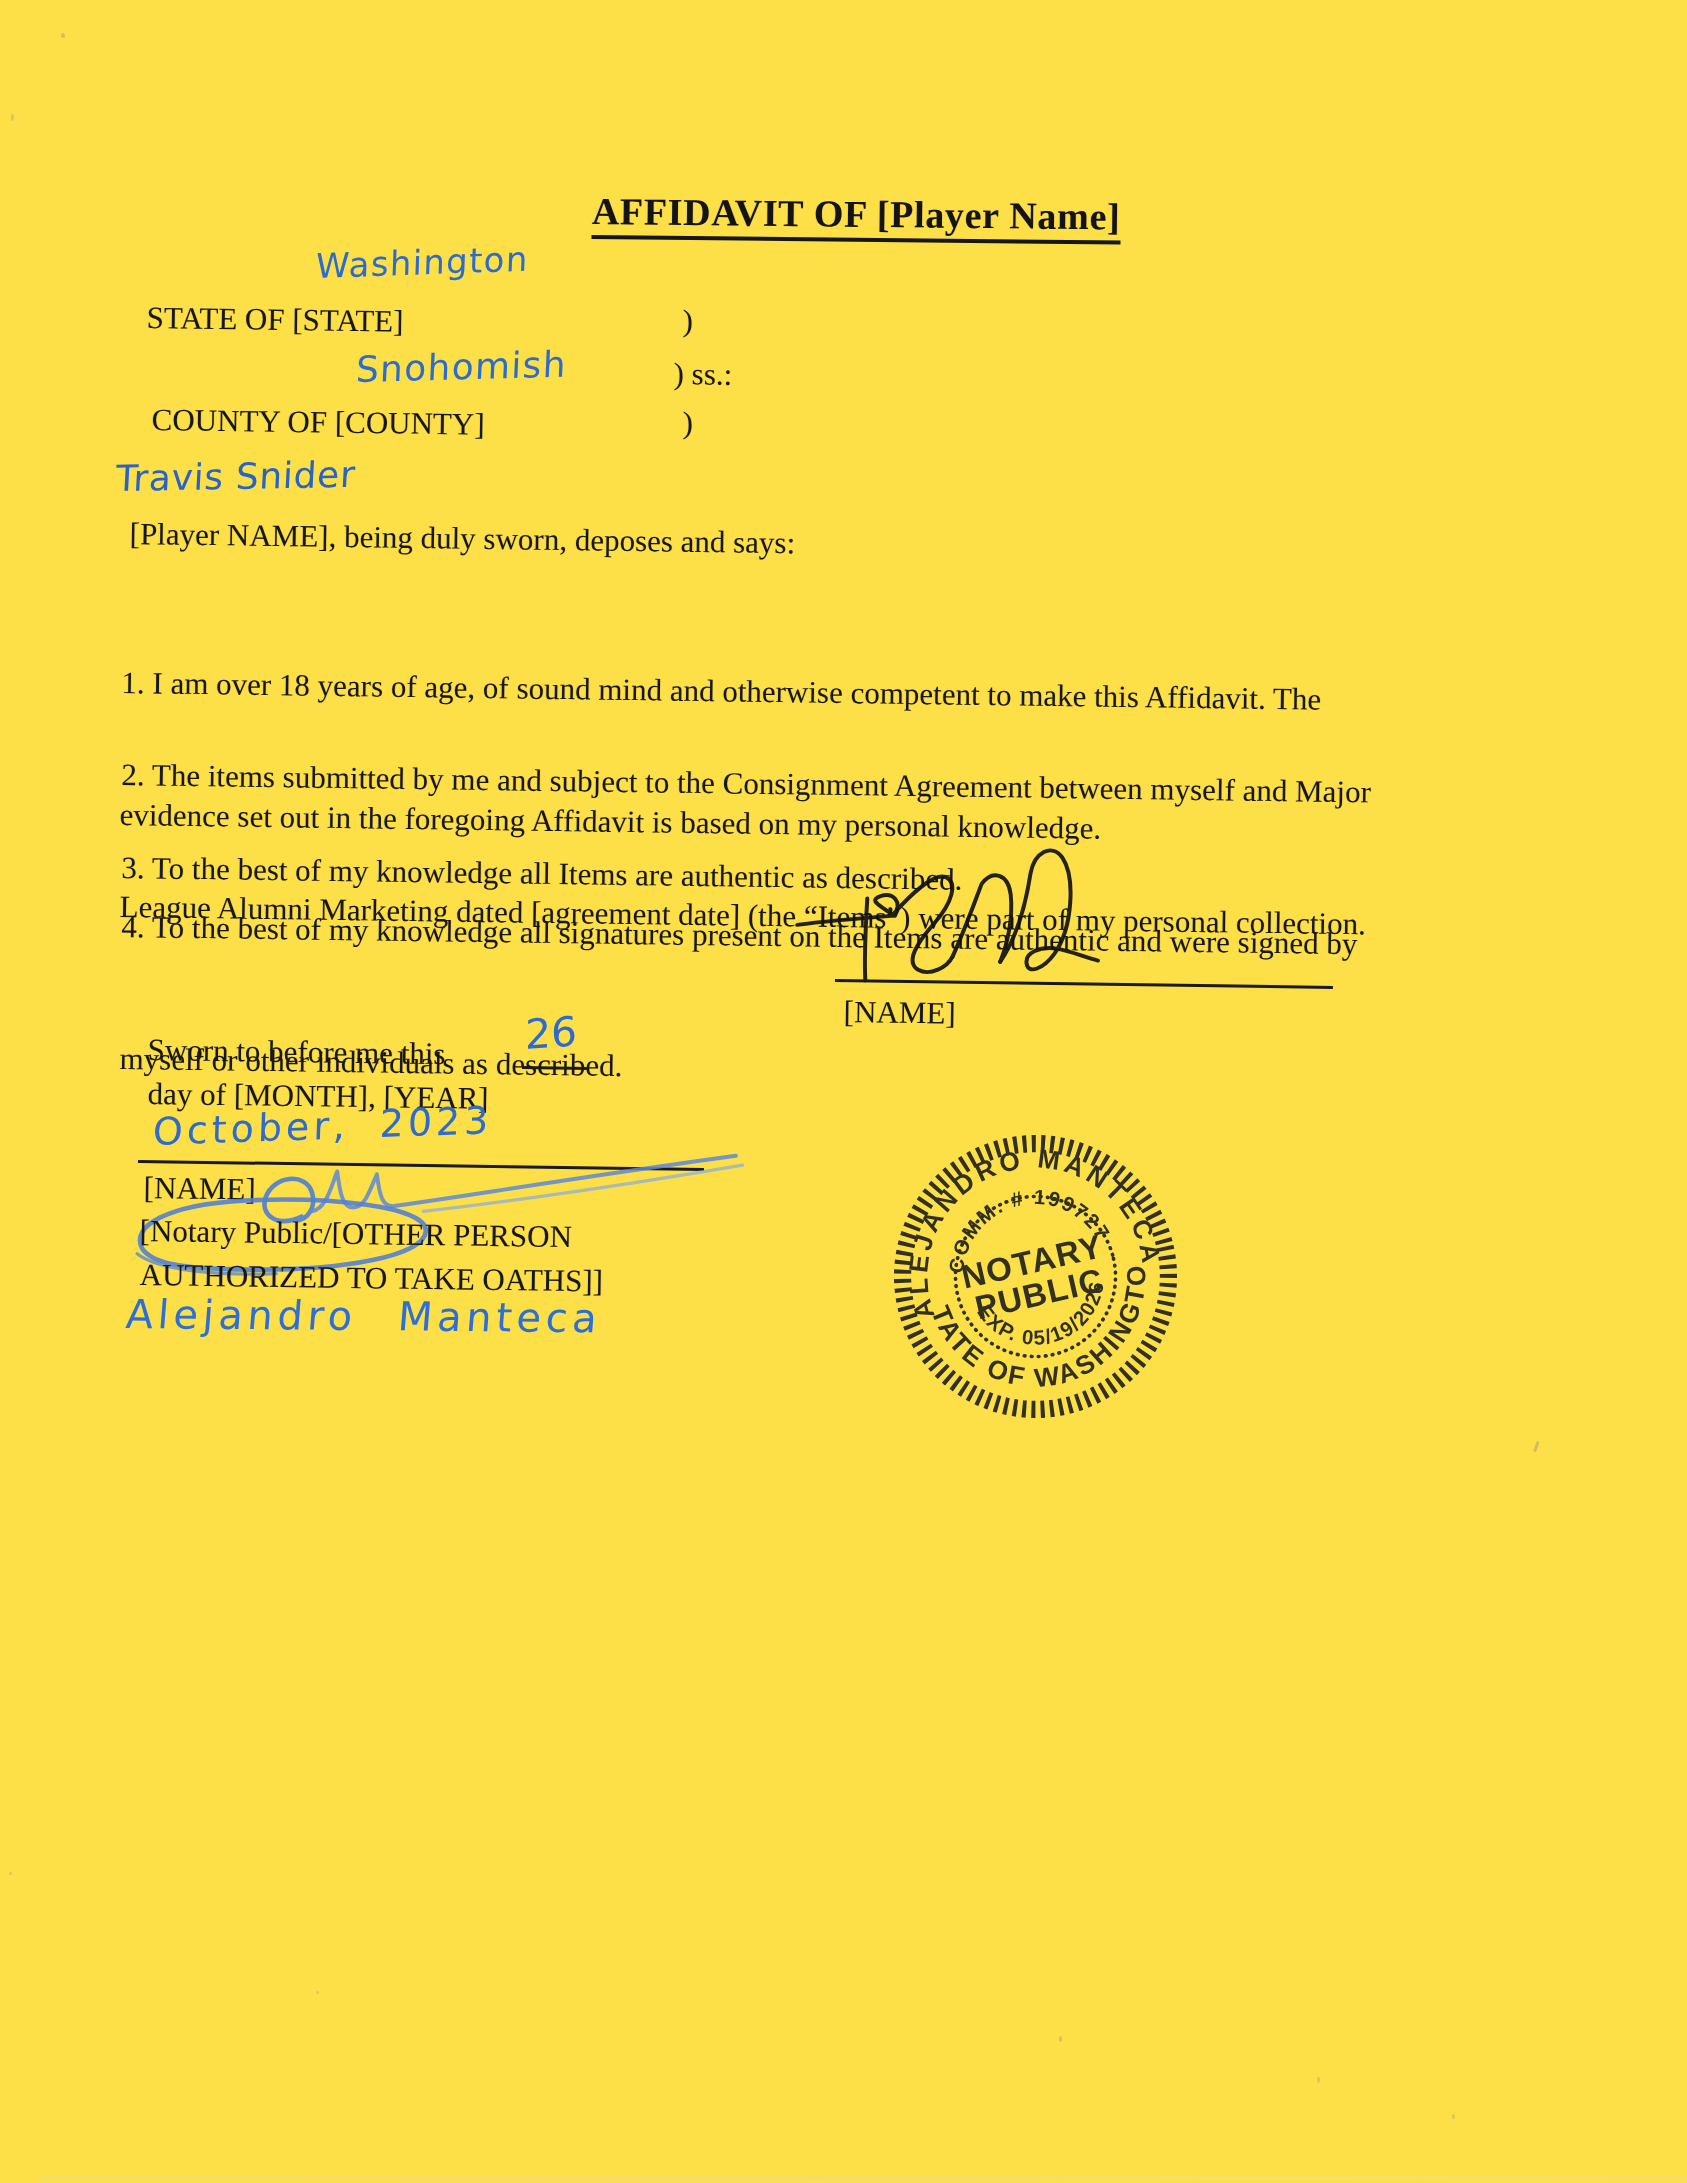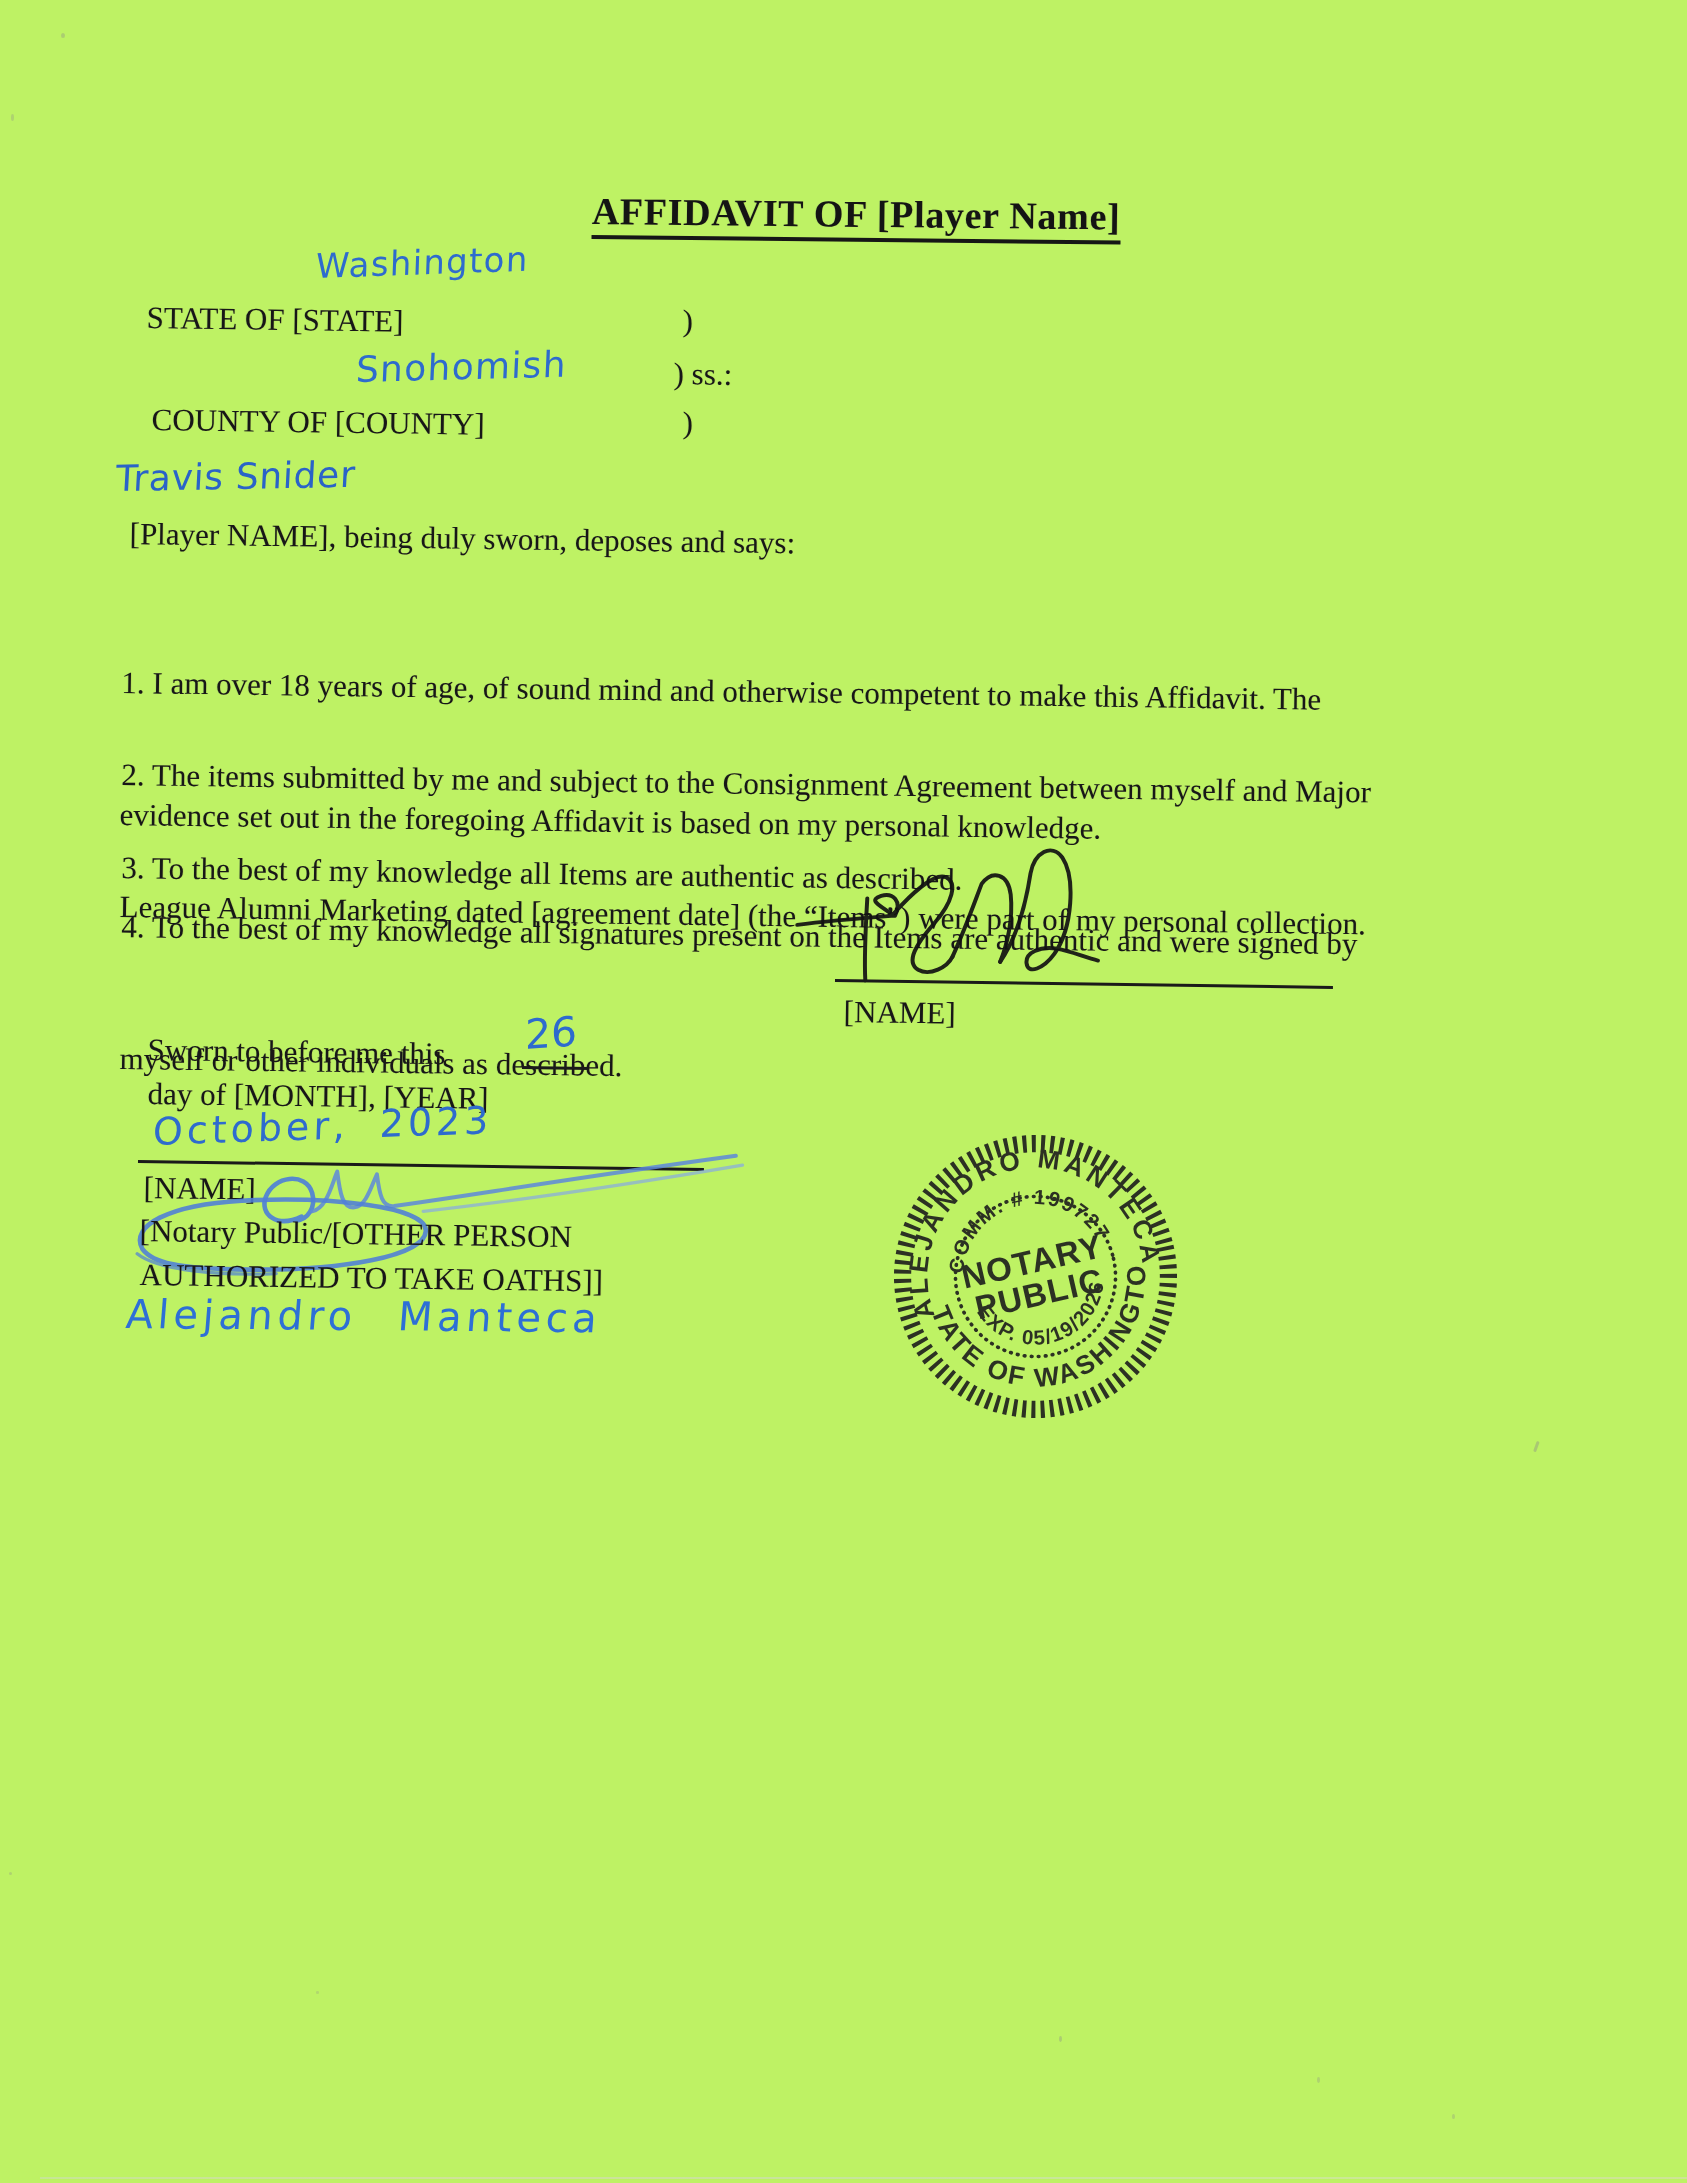--- a/index.html
+++ b/index.html
@@ -1,18 +1,18 @@
 <!DOCTYPE html>
 <html style="font-size:10.6px"><head>
 <meta charset="utf-8">
 <style>
   html,body { margin:0; padding:0; background:#ffffff; }
   .page {
     position:relative; width:1687px; height:2183px;
-    background:#bef264; overflow:hidden;
+    background:#fde047; overflow:hidden;
     font-family:"Liberation Serif", serif;
   }
   .printed {
     position:absolute; color:#171717; font-size:31px; line-height:44px;
     white-space:pre;
     text-shadow: 0.7px 0 0 rgba(150,40,40,0.10), -0.7px 0 0 rgba(40,70,150,0.10);
   }
   .tilt { transform:rotate(0.8deg); transform-origin:0 0; }
   .title {
     position:absolute; left:592px; top:191px;

